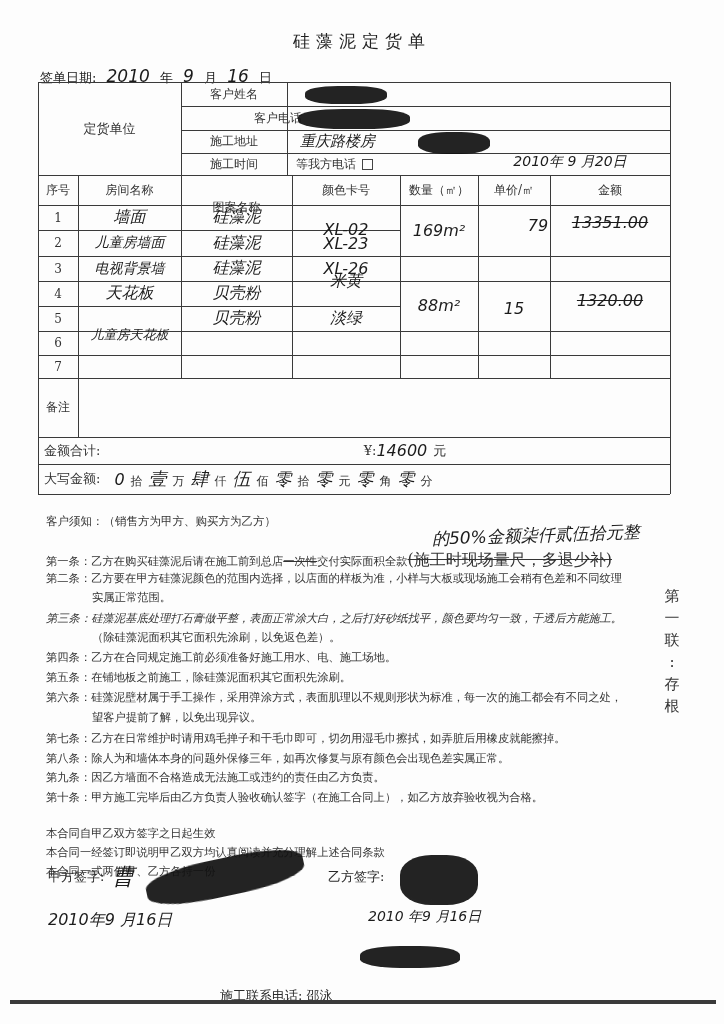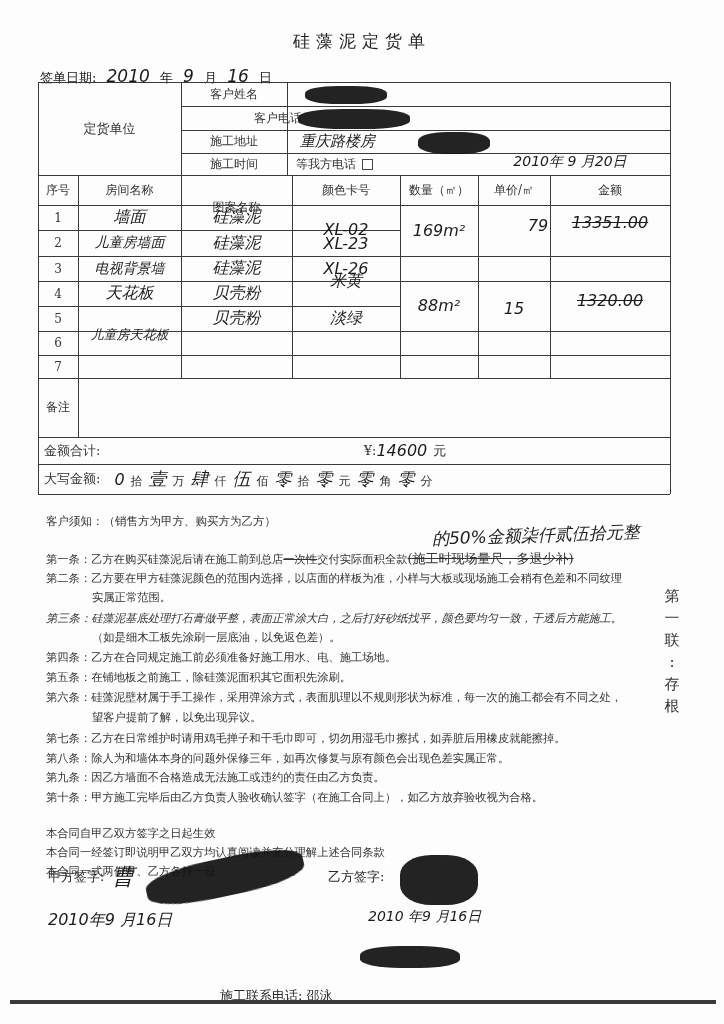--- a/index.html
+++ b/index.html
@@ -207,31 +207,31 @@
     <span class="hw" style="font-size:17px;">零</span>
     <span style="font-size:12px;">分</span>
   </span>
 </div>
 
 <div class="abs notice" style="left:46px; top:516px;">客户须知：（销售方为甲方、购买方为乙方）</div>
 
 <div class="abs hw" style="left:432px; top:524px; font-size:17px; transform: rotate(-2deg);">的50%金额柒仟贰伍拾元整</div>
 
 <div class="clause" style="top:550px;">
-  <span>第一条：</span><span>乙方在购买硅藻泥后请在施工前到总店</span><span class="strike">一次性</span><span>交付实际面积全款</span><span class="strike" style="font-size:13px;">(施工时现场量尺，多退少补)</span>
+  <span>第一条：</span><span>乙方在购买硅藻泥后请在施工前到总店</span><span class="strike">一次性</span><span>交付实际面积全款</span><span class="strike" style="font-size:16px;">(施工时现场量尺，多退少补)</span>
 </div>
 <div class="clause" style="top:571px;">
   <span>第二条：</span><span>乙方要在甲方硅藻泥颜色的范围内选择，以店面的样板为准，小样与大板或现场施工会稍有色差和不同纹理</span>
 </div>
 <div class="clause" style="top:590px; left:92px;">实属正常范围。</div>
 
 <div class="clause" style="top:611px;font-style:italic;">
   <span>第三条：</span><span>硅藻泥基底处理打石膏做平整，表面正常涂大白，之后打好砂纸找平，颜色要均匀一致，干透后方能施工。</span>
 </div>
-<div class="clause" style="top:630px; left:92px;">（如是细木工板先涂刷一层底油，以免返色差）。</div>
+<div class="clause" style="top:630px; left:92px;">（除硅藻泥面积其它面积先涂刷，以免返色差）。</div>
 
 <div class="clause" style="top:650px;">
   <span>第四条：</span><span>乙方在合同规定施工前必须准备好施工用水、电、施工场地。</span>
 </div>
 <div class="clause" style="top:670px;">
   <span>第五条：</span><span>在铺地板之前施工，除硅藻泥面积其它面积先涂刷。</span>
 </div>
 <div class="clause" style="top:690px;">
   <span>第六条：</span><span>硅藻泥壁材属于手工操作，采用弹涂方式，表面肌理以不规则形状为标准，每一次的施工都会有不同之处，</span>
 </div>

